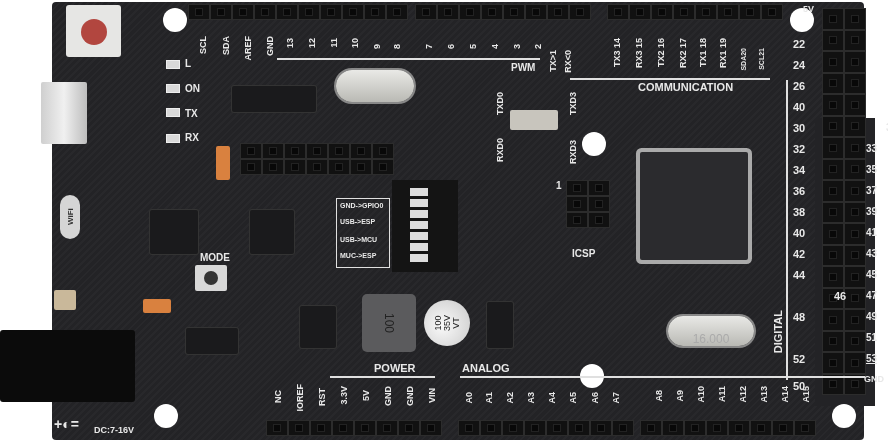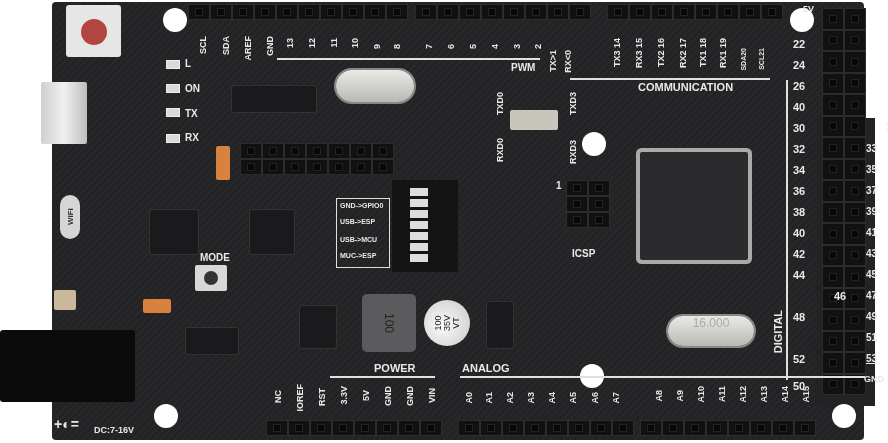--- a/index.html
+++ b/index.html
@@ -270,21 +270,21 @@
 
 <div class="chip" style="left:232px;top:86px;width:84px;height:26px;"></div>
 <div class="chip" style="left:150px;top:210px;width:48px;height:44px;"></div>
 <div class="chip" style="left:250px;top:210px;width:44px;height:44px;"></div>
 <div class="chip" style="left:640px;top:152px;width:108px;height:108px;background:#2b2b2e;box-shadow:0 0 0 4px #aaa;"></div>
 <div class="chip" style="left:186px;top:328px;width:52px;height:26px;"></div>
 <div class="chip" style="left:300px;top:306px;width:36px;height:42px;"></div>
 <div class="chip" style="left:487px;top:302px;width:26px;height:46px;"></div>
 
 <div class="crystal" style="left:336px;top:70px;width:78px;height:32px;"></div>
-<div class="crystal" style="left:668px;top:316px;width:86px;height:30px;display:flex;align-items:flex-start;justify-content:center;">
+<div class="crystal" style="left:668px;top:316px;width:86px;height:30px;display:flex;align-items:flex-end;justify-content:center;">
   <span style="color:#aaa;font-size:12px;">16.000</span>
 </div>
 
 <div class="inductor" style="left:362px;top:294px;width:54px;height:58px;display:flex;align-items:center;justify-content:center;">
   <span style="color:#222;font-size:12px;writing-mode:vertical-rl;">100</span>
 </div>
 <div class="cap" style="left:424px;top:300px;width:46px;height:46px;display:flex;flex-direction:column;align-items:center;justify-content:center;transform:rotate(-90deg);">
   <span style="font-size:9px;color:#222;line-height:9px;">100</span>
   <span style="font-size:9px;color:#222;line-height:9px;">35V</span>
   <span style="font-size:9px;color:#222;line-height:9px;">VT</span>

